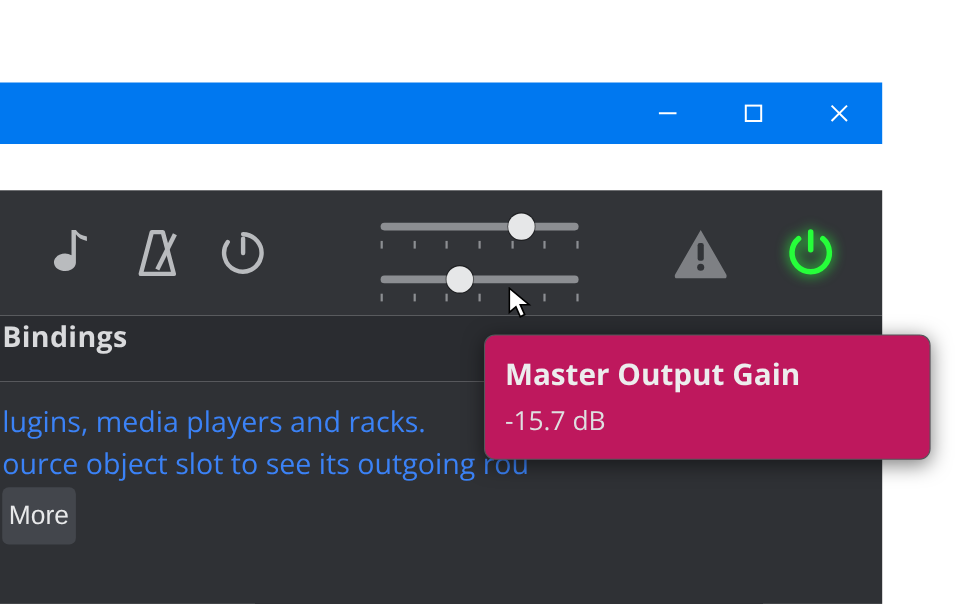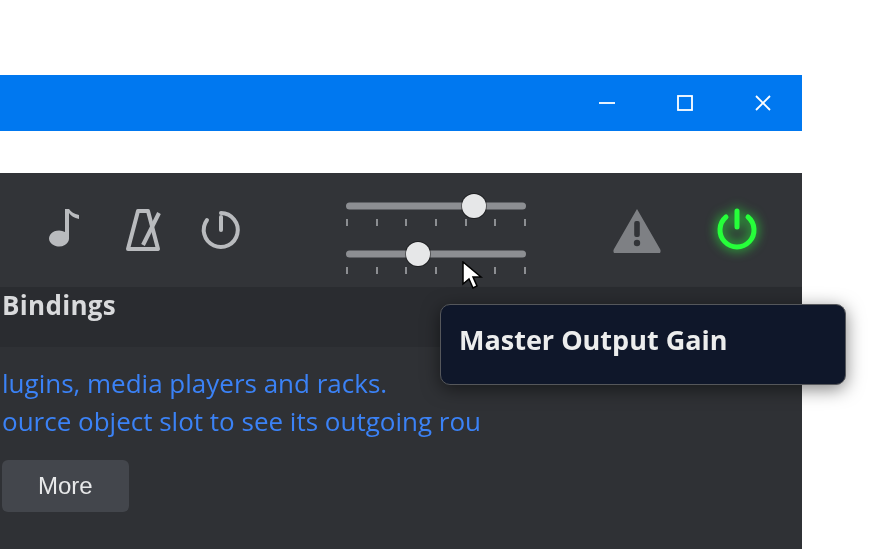--- a/index.html
+++ b/index.html
@@ -19,23 +19,23 @@
   .ticks { position: absolute; left: 0; right: 0; top: 100%; height: 10px; display:flex; justify-content:space-between; padding-top:3px; }
   .tick { width: 2px; height: 7px; background: #8c8e92; }
   .right-icons { margin-left: auto; display: flex; align-items: center; gap: 22px; }
   .warn-icon { color: #7e8084; }
   .power-icon svg { filter: drop-shadow(0 0 6px #26ff3a); }
   .tabbar { height: 60px; background: #2a2c30; display: flex; align-items: flex-start; padding-left: 2px; }
   .tab-label { color: #d9dadc; font-weight: 700; font-size: 26px; letter-spacing: .3px; }
   .content { flex: 1; background: #2f3135; padding: 20px 2px 0 2px; position: relative; }
   .body-text { color: #3b82f6; font-size: 26px; line-height: 1.3; }
   .body-text p { margin-bottom: 4px; }
-  .more-btn { margin-top: 17px; display: inline-flex; align-items: center; justify-content: center; height: 52px; padding: 0 36px; background: #43464c; color: #e8e9ea; font-size: 24px; border-radius: 6px; border: none; }
+  .more-btn { margin-top: 0; display: inline-flex; align-items: center; justify-content: center; height: 52px; padding: 0 6px; background: #43464c; color: #e8e9ea; font-size: 24px; border-radius: 6px; border: none; }
 
-  .tooltip { position: absolute; left: 440px; top: 304px; width: 406px; background: #0f172a; border: 1px solid #55575b; border-radius: 10px; padding: 16px 18px 18px 18px; box-shadow: 0 4px 18px rgba(0,0,0,.5); }
+  .tooltip { position: absolute; left: 440px; top: 304px; width: 406px; background: #be185d; border: 1px solid #55575b; border-radius: 10px; padding: 16px 18px 18px 18px; box-shadow: 0 4px 18px rgba(0,0,0,.5); }
   .tooltip h3 { color: #eceded; font-size: 27px; font-weight: 700; margin-bottom: 8px; }
   .tooltip .desc { color: #dedfe0; font-size: 24px; line-height: 1.35; margin-bottom: 26px; }
   .tooltip .val { color: #dedfe0; font-size: 24px; }
 
   .cursor { position: absolute; left: 462px; top: 261px; pointer-events: none; z-index: 9; }
 </style>
 </head>
 <body>
 
 <div class="canvas">
@@ -135,20 +135,21 @@
       <div class="body-text">
         <p>lugins, media players and racks.</p>
         <p>ource object slot to see its outgoing rou</p>
       </div>
       <button class="more-btn">More</button>
     </div>
   </div>
 
   <div class="tooltip">
     <h3>Master Output Gain</h3>
+    <div class="val">-15.7 dB</div>
   </div>
 
   <div class="cursor">
     <svg width="22" height="30" viewBox="0 0 22 30">
         <path d="M1 1 L1 23 L7 18 L11 27 L15 25 L11 16 L19 16 Z" fill="#fff" stroke="#000" stroke-width="1.5"></path>
       </svg>
   </div>
 </div>
 
 </body></html>

